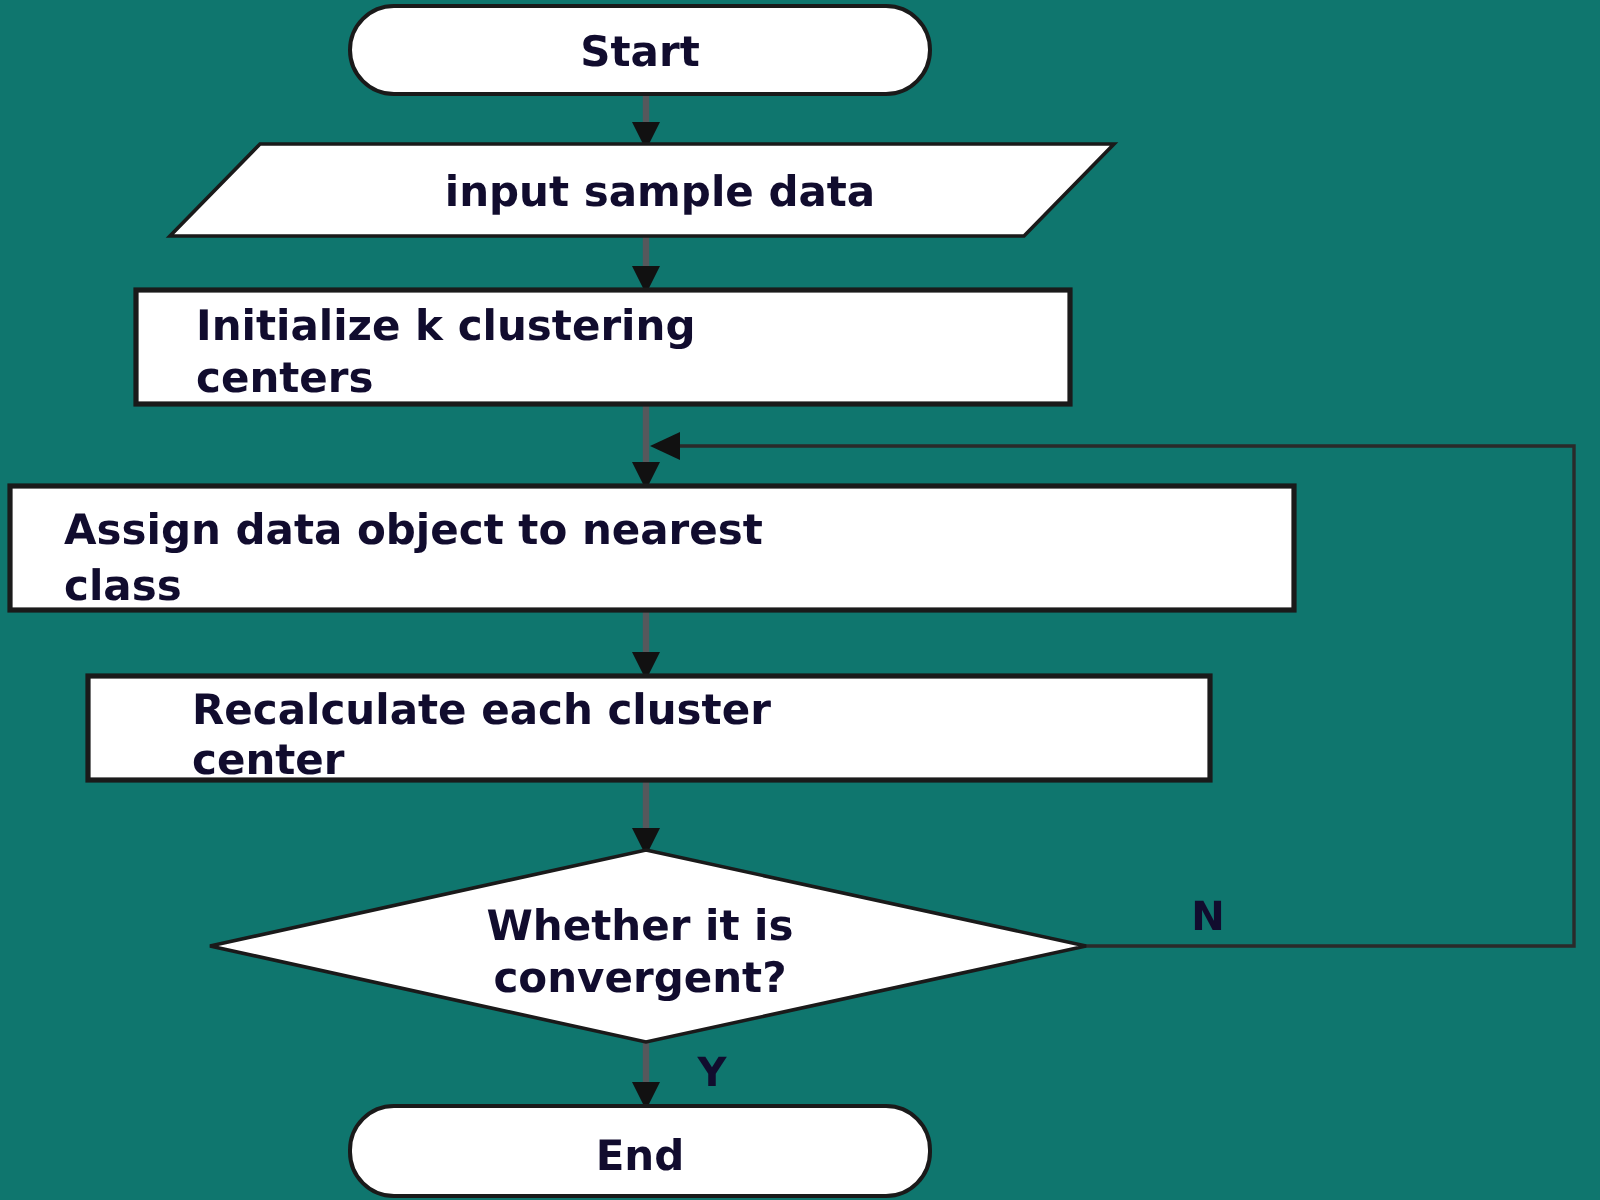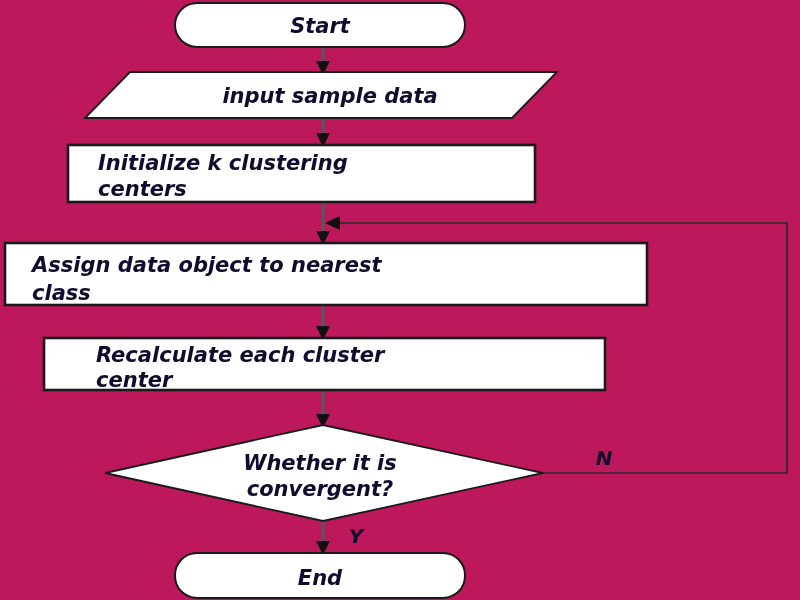--- a/index.html
+++ b/index.html
@@ -10,22 +10,21 @@
   body {
     width: 800px;
     height: 600px;
     overflow: hidden;
     font-family: "DejaVu Sans", sans-serif;
   }
   #flowchart-root {
     position: relative;
     width: 800px;
     height: 600px;
-    background: #be185d;
-    font-style: italic;
+    background: #0f766e;
   }
   svg.chart-svg {
     display: block;
     width: 800px;
     height: 600px;
   }
   .node-shape {
     fill: #ffffff;
     stroke: #1a1a1a;
   }

